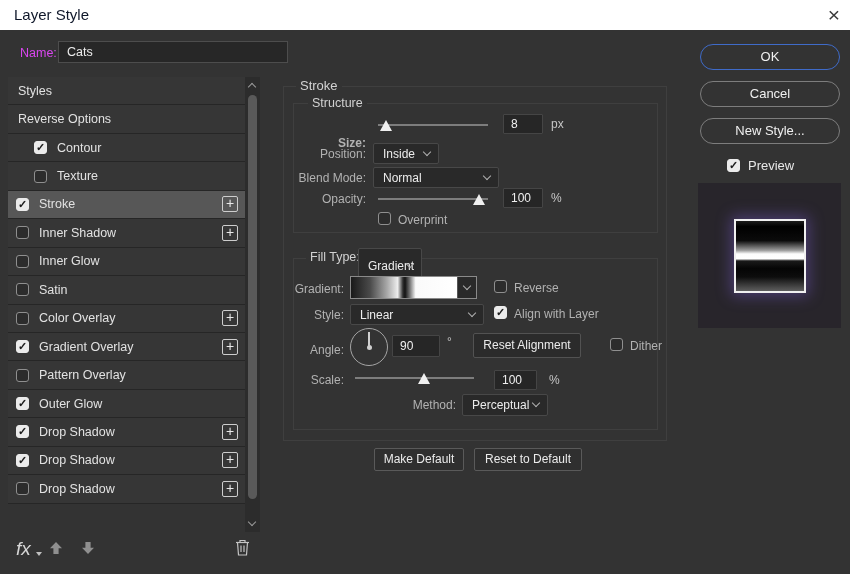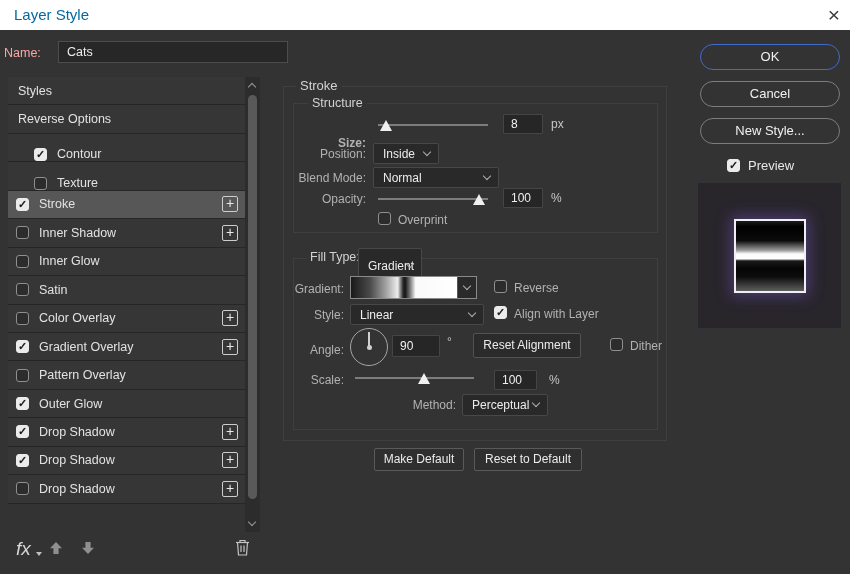--- a/index.html
+++ b/index.html
@@ -2,33 +2,33 @@
 <html><head>
 <meta charset="utf-8">
 <style>
   * { margin:0; padding:0; box-sizing:border-box; }
   html,body { background:#555; }
   body { font-family:"Liberation Sans", sans-serif; }
   #stage { position:relative; width:850px; height:574px; background:#333333; overflow:hidden; }
 
   
   #titlebar { position:absolute; left:0; top:0; width:850px; height:30px; background:#ffffff; }
-  #title-text { position:absolute; left:14px; top:6px; font-size:15px; color:#0369a1; }
+  #title-text { position:absolute; left:14px; top:6px; font-size:15px; color:#0f172a; }
   #close-btn { position:absolute; right:10px; top:2px; font-size:21px; color:#3a3a3a; font-weight:300; cursor:default; line-height:26px; }
 
   
-  .name-label { position:absolute; left:4px; top:46px; font-size:12.5px; color:#fca5a5; }
+  .name-label { position:absolute; left:20px; top:46px; font-size:12.5px; color:#d946ef; }
   .name-input { position:absolute; left:58px; top:41px; width:230px; height:22px; background:#272727;
     border:1px solid #4d4d4d; color:#ececec; font-size:12.5px; padding-left:8px; font-family:"Liberation Sans",sans-serif; outline:none; }
 
   
   #sidebar-list { position:absolute; left:8px; top:77px; width:237px; height:455px; }
   .sb-row { display:flex; align-items:center; height:28.44px; background:#363636; border-bottom:1px solid #262626; padding-left:8px; }
   .sb-row.nocheck { padding-left:10px; }
-  .sb-row.indent { padding-left:26px;align-items:flex-end; }
+  .sb-row.indent { padding-left:26px; }
   .sb-row.selected { background:#575757; }
   .sb-label { font-size:12.5px; color:#e2e2e2; margin-left:10px; }
   .sb-row.nocheck .sb-label { margin-left:0; }
   .plus-btn { margin-left:auto; margin-right:7px; width:16px; height:16px; border:1px solid #cdcdcd; border-radius:2px;
     color:#e8e8e8; font-size:14px; line-height:13px; text-align:center; }
 
   
   .cb { width:13px; height:13px; border:1px solid #8f8f8f; border-radius:3px; background:#2c2c2c; position:relative; display:inline-block; flex:none; }
   .cb.on { background:#ebebeb; border-color:#ebebeb; }
   .cb.on::after { content:"\2713"; position:absolute; left:1px; top:-1px; font-size:11px; font-weight:bold; color:#1c1c1c; }

